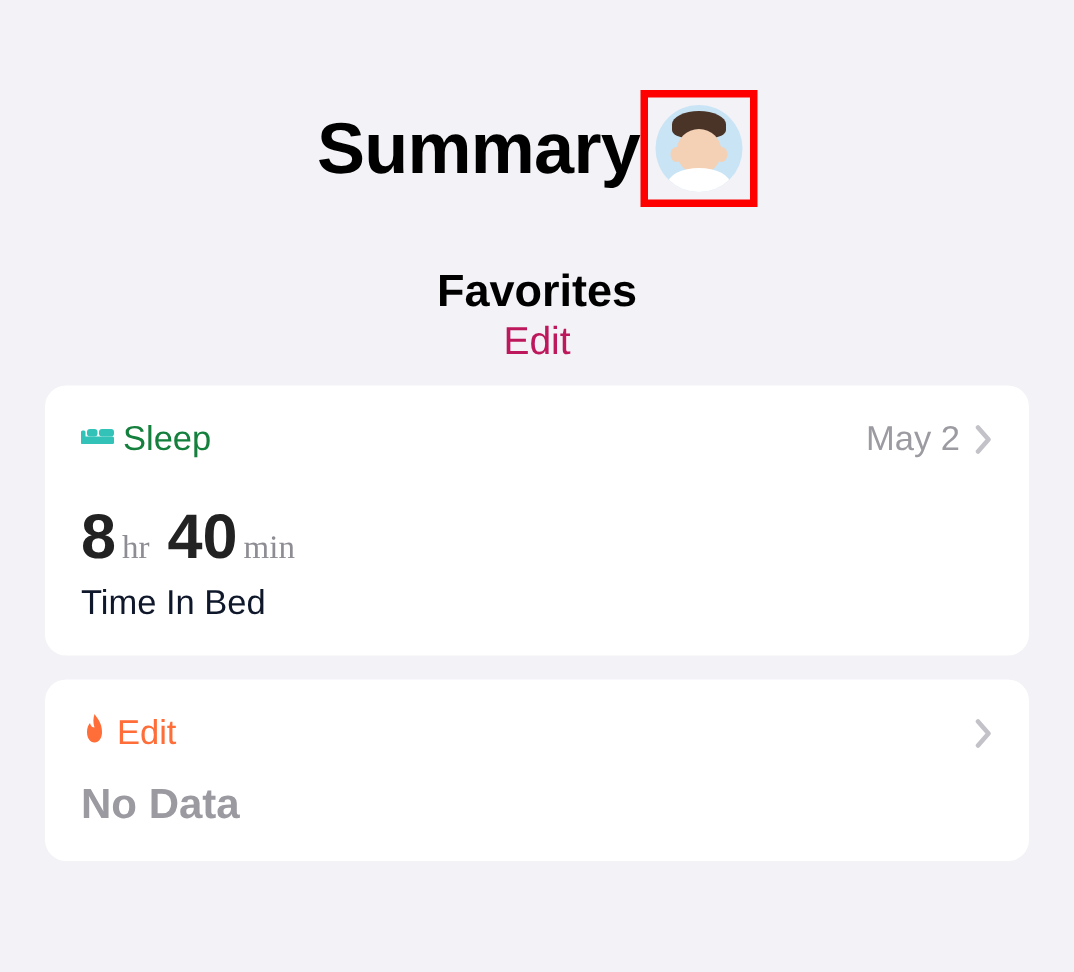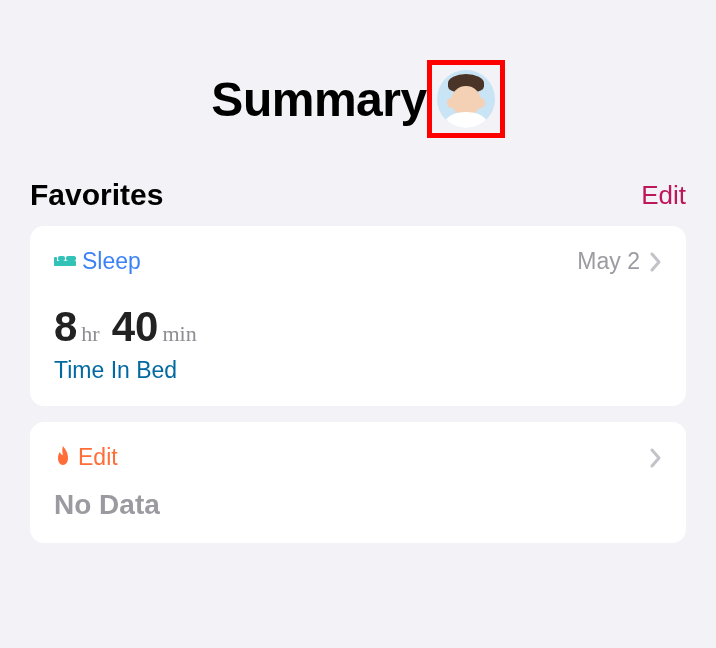--- a/index.html
+++ b/index.html
@@ -81,20 +81,21 @@
       width: 42px;
       height: 22px;
       background: #ffffff;
       border-radius: 50% 50% 0 0;
     }
     .section-header {
       display: flex;
       justify-content: space-between;
       align-items: center;
       padding: 20px 30px 14px 30px;
+      flex-direction: column;
     }
     .section-title {
       font-size: 30px;
       font-weight: 700;
       color: #000;
     }
     .edit-link {
       font-size: 26px;
       color: #be185d;
       font-weight: 400;
@@ -119,21 +120,21 @@
     }
     .card-cat {
       display: flex;
       align-items: center;
       gap: 6px;
     }
     .cat-label {
       font-size: 23px;
       font-weight: 500;
     }
-    .teal { color: #3b82f6; }
+    .teal { color: #15803d; }
     .orange { color: #ff6d39; }
     .card-date {
       font-size: 23px;
       color: #9b9ba1;
       font-weight: 400;
     }
     .card-right {
       display: flex;
       align-items: center;
       gap: 10px;
@@ -155,21 +156,21 @@
     }
     .metric-unit {
       font-size: 22px;
       font-weight: 500;
       color: #8d8d93;
       margin-right: 8px;
       font-family: Liberation Serif, serif;
     }
     .metric-sub {
       font-size: 23px;
-      color: #0369a1;
+      color: #0f172a;
     }
     .nodata {
       font-size: 28px;
       font-weight: 600;
       color: #9a9aa0;
     }
     .bed-icon {
       display: inline-block;
     }
     .flame-icon {

